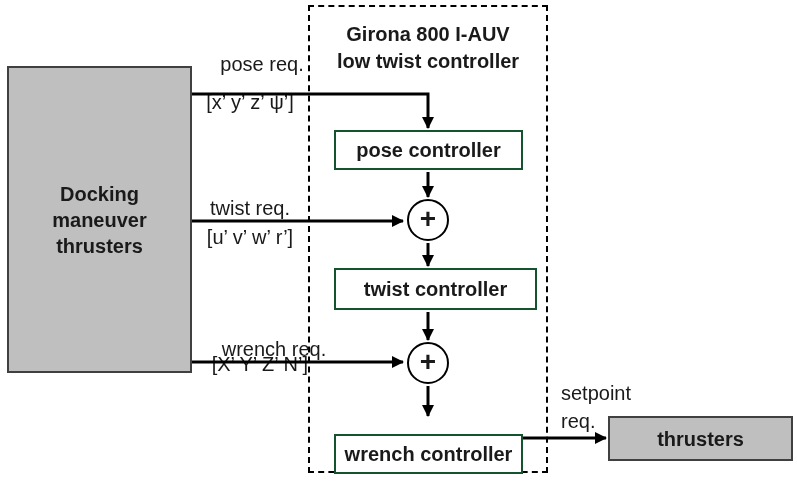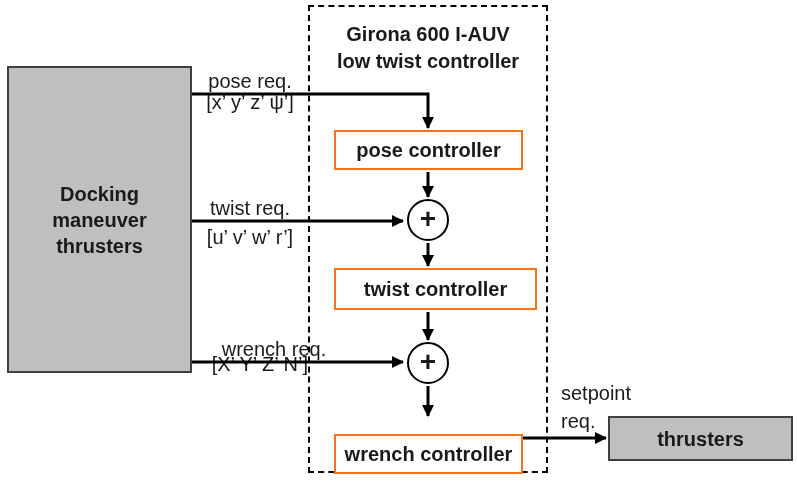--- a/index.html
+++ b/index.html
@@ -7,21 +7,21 @@
     position:relative;width:797px;height:482px;background:#fff;overflow:hidden;
     font-family:"Liberation Sans","DejaVu Sans",sans-serif;color:#1a1a1a;
   }
   .abs{position:absolute;box-sizing:border-box;}
   .gray-block{
     background:#bfbfbf;border:2px solid #404040;
     display:flex;align-items:center;justify-content:center;text-align:center;
     font-weight:bold;font-size:20px;line-height:26px;z-index:2;
   }
   .white-block{
-    background:#fff;border:2px solid #f97316;
+    background:#fff;border:2px solid #14532d;
     display:flex;align-items:center;justify-content:center;text-align:center;
     font-weight:bold;font-size:20px;z-index:2;
   }
   .dashed-box{border:2px dashed #000;background:transparent;z-index:1;}
   .group-title{
     text-align:center;font-weight:bold;font-size:20px;line-height:27px;z-index:2;
   }
   .sum-circle{
     width:42px;height:42px;border:2px solid #000;border-radius:50%;background:#fff;
     display:flex;align-items:center;justify-content:center;
@@ -41,21 +41,21 @@
 
 <div class="canvas">
 
   <div class="abs gray-block" style="left:7px;top:66px;width:185px;height:307px;">
     <div style="width:130px;">Docking maneuver thrusters</div>
   </div>
 
   <div class="abs dashed-box" style="left:308px;top:5px;width:240px;height:468px;"></div>
 
   <div class="abs group-title" style="left:308px;top:21px;width:240px;">
-    <div>Girona 600 I-AUV</div>
+    <div>Girona 800 I-AUV</div>
     <div>low twist controller</div>
   </div>
 
   <div class="abs white-block" style="left:334px;top:130px;width:189px;height:40px;">
     <span>pose controller</span>
   </div>
 
   <div class="abs sum-circle" style="left:407px;top:199px;">
     <span>+</span>
   </div>
@@ -69,21 +69,21 @@
   </div>
 
   <div class="abs white-block" style="left:334px;top:434px;width:189px;height:40px;">
     <span>wrench controller</span>
   </div>
 
   <div class="abs gray-block" style="left:608px;top:416px;width:185px;height:45px;">
     <span>thrusters</span>
   </div>
 
-  <div class="abs sig-label sig-left" style="top:69px;">pose req.</div>
+  <div class="abs sig-label sig-left" style="top:52px;margin-left:12px;">pose req.</div>
   <div class="abs sig-label sig-left" style="top:90px;">[x’ y’ z’ ψ’]</div>
 
   <div class="abs sig-label sig-left" style="top:196px;">twist req.</div>
   <div class="abs sig-label sig-left" style="top:225px;">[u’ v’ w’ r’]</div>
 
   <div class="abs sig-label sig-left" style="top:337px;margin-left:24px;">wrench req.</div>
   <div class="abs sig-label sig-left" style="top:352px;text-align:right;">[X’ Y’ Z’ N’]</div>
 
   <div class="abs setpoint-label" style="left:561px;top:379px;">
     <div>setpoint</div>

